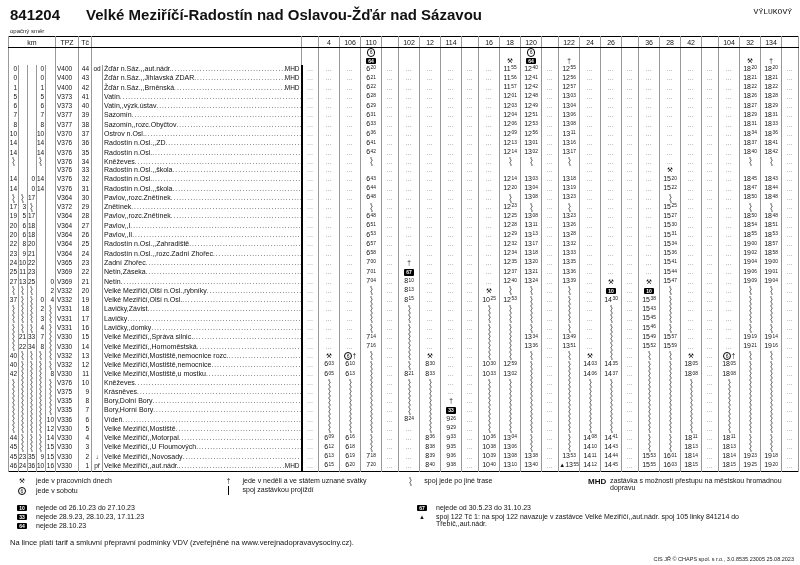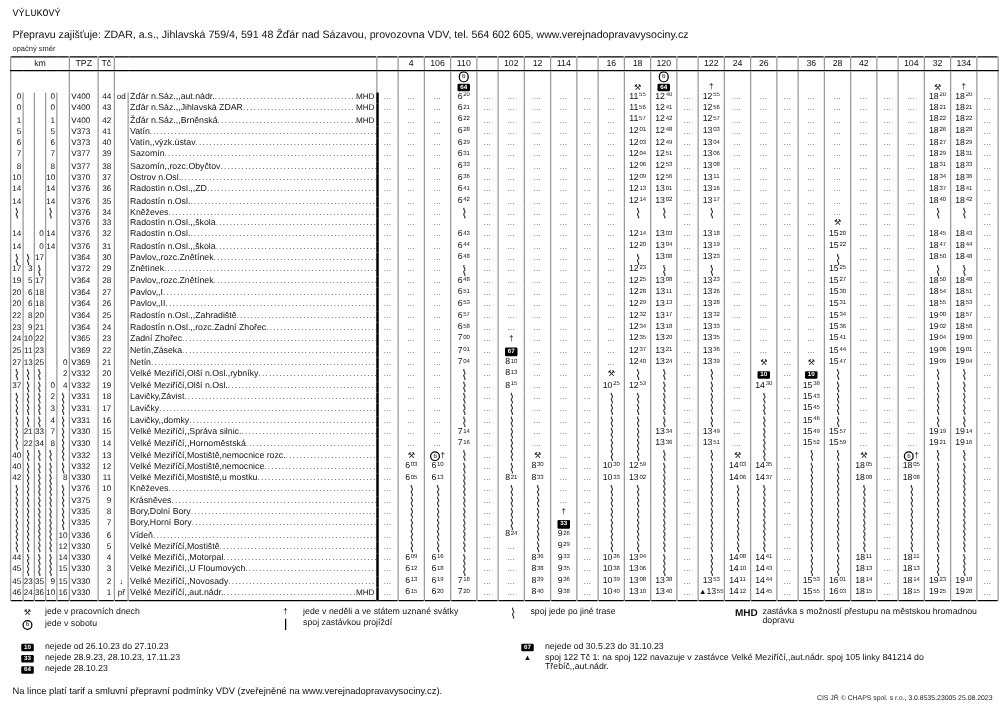--- a/index.html
+++ b/index.html
@@ -51,25 +51,28 @@
   .mhdlbl{font-size:8px;font-weight:bold;}
   .wrapt{white-space:normal;width:330px;}
   .wrapt2{white-space:normal;width:190px;}
   .vbar{display:inline-block;width:1px;height:9px;background:#000;}
 </style>
 </head>
 <body>
 
 <div class="page">
   <div class="hdr">
+    <div class="hl">
+      <span class="lineno">841204</span>
+      <span class="title">Velké Meziříčí-Radostín nad Oslavou-Žďár nad Sázavou</span>
+    </div>
     <div class="hr">
       <div class="vyluk">VÝLUKOVÝ</div>
     </div>
   </div>
-  <div class="oper">Přepravu zajišťuje:  ZDAR, a.s., Jihlavská 759/4, 591 48 Žďár nad Sázavou, provozovna VDV, tel. 564 602 605, www.verejnadopravavysociny.cz</div>
   <div class="opacny">opačný směr</div>
 
   <table id="tt">
       <colgroup>
         <col style="width: 10px;">
         <col style="width: 9px;">
         <col style="width: 9px;">
         <col style="width: 9px;">
         <col style="width: 10px;">
         <col style="width: 23px;">

